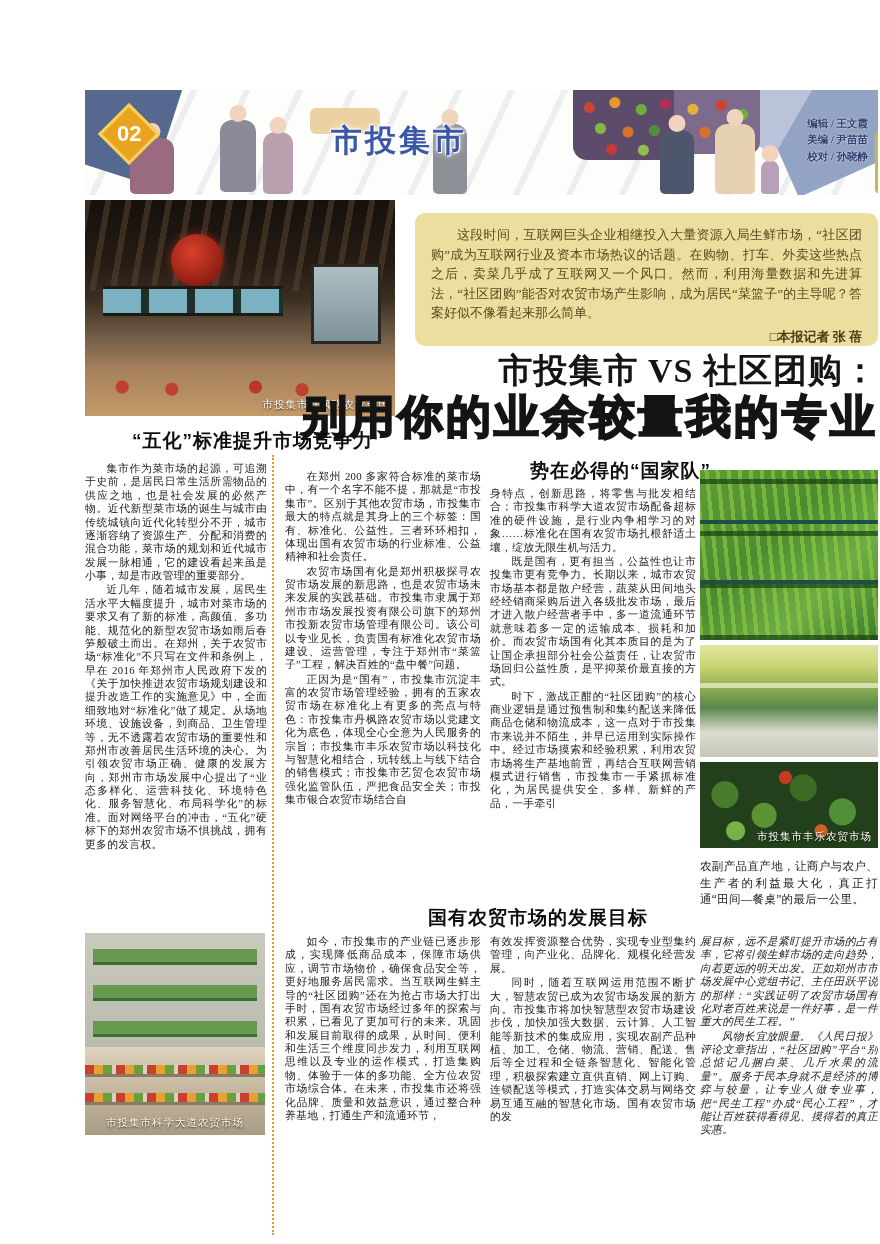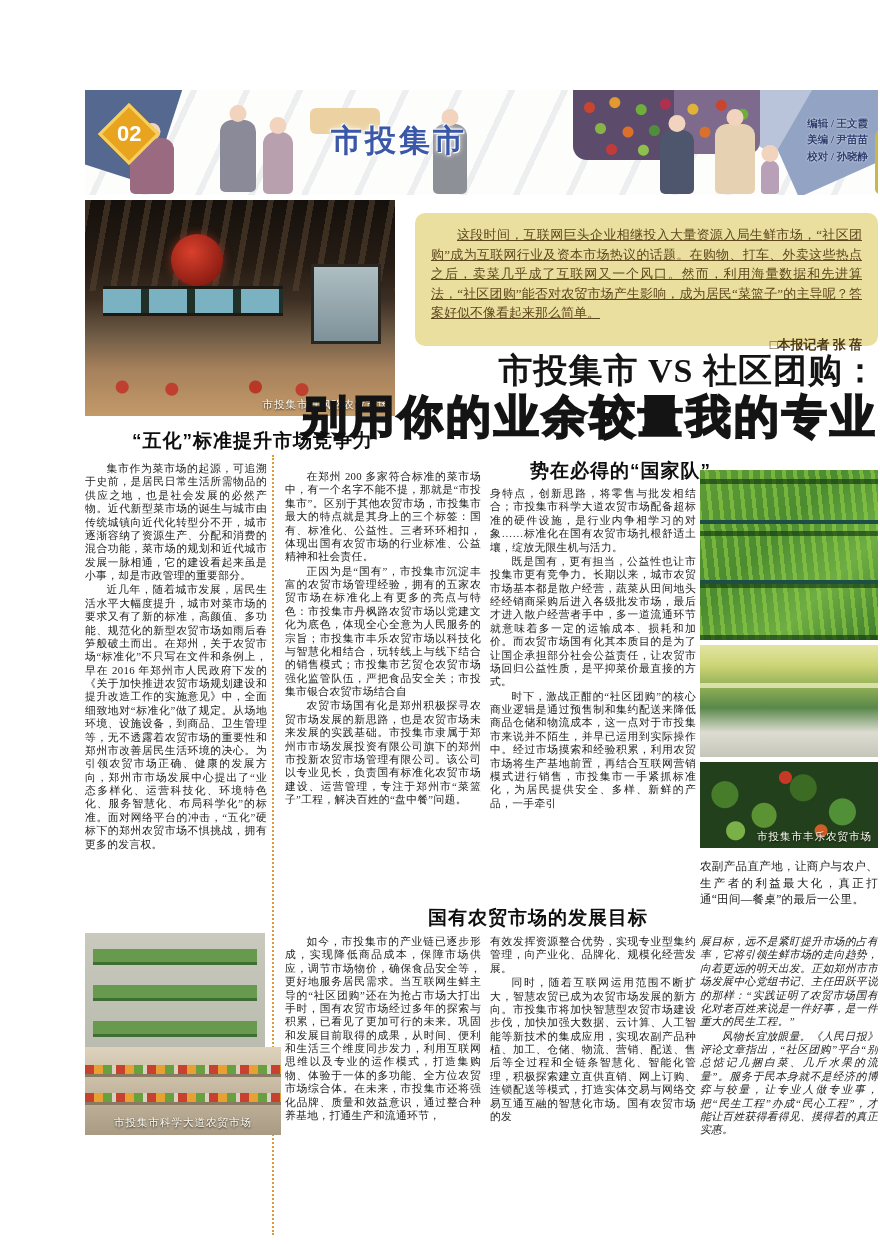--- a/index.html
+++ b/index.html
@@ -152,40 +152,40 @@
       radial-gradient(circle at 68% 80%, #cf5e28 0 6px, transparent 7px),
       radial-gradient(circle at 20% 80%, #7ab048 0 9px, transparent 10px);
   }
   .photo-b1 {
     left:85px; top:933px; width:180px; height:114px;
     background:linear-gradient(180deg,#c9c9bd 0%,#b9bcae 100%);
   }
   .photo-b1 .roof { position:absolute; left:8px; width:164px; height:16px; background:#679a4e; border-bottom:3px solid #3f6e32; }
   .photo-b1 .g1 { top:16px; } .photo-b1 .g2 { top:52px; } .photo-b1 .g3 { top:88px; }
   .photo-b2 {
-    left:85px; top:1047px; width:196px; height:88px;
+    left:85px; top:1047px; width:180px; height:88px;
     background:linear-gradient(180deg,#ddd2bc 0%,#c2b49c 55%,#a99a84 100%);
     padding-left:28px;
   }
   .photo-b2 .shelf {
     position:absolute; left:0; width:100%; height:12px;
     background:repeating-linear-gradient(90deg,#c84030 0 9px,#e8a030 9px 18px,#68a040 18px 27px,#d8d0c0 27px 31px);
     border-bottom:3px solid #8a7a64;
   }
   .photo-b2 .s1 { top:18px; } .photo-b2 .s2 { top:46px; }
   .photo-b2 .cap { right:auto; left:50%; transform:translateX(-50%); bottom:5px; }
 
   
   .intro {
     position:absolute; left:415px; top:213px; width:463px; height:133px;
     background:#ebdf9f; border-radius:10px; padding:12px 16px 10px 16px;
     color:#5e471d; font-size:13px; line-height:1.5; text-align:justify;
   }
-  .intro .txt { text-indent:2em;text-decoration:underline; }
-  .intro .byline { text-align:right; font-weight:bold; margin-top:12px; color:#4e3a14; }
+  .intro .txt { text-indent:2em; }
+  .intro .byline { text-align:right; font-weight:bold; margin-top:4px; color:#4e3a14; }
 
   
   .headline { position:absolute; right:2px; top:352px; width:640px; text-align:right; color:#141414; }
   .headline .l1 {
     font-family:"Liberation Serif","DejaVu Serif",serif; font-weight:bold;
     font-size:34px; letter-spacing:1px; line-height:1.1;
   }
   .headline .l2 {
     font-family:"Liberation Sans","DejaVu Sans",sans-serif; font-weight:900;
     font-size:45px; letter-spacing:3px; line-height:1.15; margin-top:2px;
@@ -275,22 +275,22 @@
   <div class="dotted-divider"></div>
 
   <div class="sec-head head-left">“五化”标准提升市场竞争力</div>
   <div class="col col-a">
     <p>集市作为菜市场的起源，可追溯于史前，是居民日常生活所需物品的供应之地，也是社会发展的必然产物。近代新型菜市场的诞生与城市由传统城镇向近代化转型分不开，城市逐渐容纳了资源生产、分配和消费的混合功能，菜市场的规划和近代城市发展一脉相通，它的建设看起来虽是小事，却是市政管理的重要部分。</p>
     <p>近几年，随着城市发展，居民生活水平大幅度提升，城市对菜市场的要求又有了新的标准，高颜值、多功能、规范化的新型农贸市场如雨后春笋般破土而出。在郑州，关于农贸市场“标准化”不只写在文件和条例上，早在 2016 年郑州市人民政府下发的《关于加快推进农贸市场规划建设和提升改造工作的实施意见》中，全面细致地对“标准化”做了规定。从场地环境、设施设备，到商品、卫生管理等，无不透露着农贸市场的重要性和郑州市改善居民生活环境的决心。为引领农贸市场正确、健康的发展方向，郑州市市场发展中心提出了“业态多样化、运营科技化、环境特色化、服务智慧化、布局科学化”的标准。面对网络平台的冲击，“五化”硬标下的郑州农贸市场不惧挑战，拥有更多的发言权。</p>
   </div>
 
   <div class="col col-b">
     <p>在郑州 200 多家符合标准的菜市场中，有一个名字不能不提，那就是“市投集市”。区别于其他农贸市场，市投集市最大的特点就是其身上的三个标签：国有、标准化、公益性。三者环环相扣，体现出国有农贸市场的行业标准、公益精神和社会责任。</p>
+    <p>农贸市场国有化是郑州积极探寻农贸市场发展的新思路，也是农贸市场未来发展的实践基础。市投集市隶属于郑州市市场发展投资有限公司旗下的郑州市投新农贸市场管理有限公司。该公司以专业见长，负责国有标准化农贸市场建设、运营管理，专注于郑州市“菜篮子”工程，解决百姓的“盘中餐”问题。</p>
     <p>正因为是“国有”，市投集市沉淀丰富的农贸市场管理经验，拥有的五家农贸市场在标准化上有更多的亮点与特色：市投集市丹枫路农贸市场以党建文化为底色，体现全心全意为人民服务的宗旨；市投集市丰乐农贸市场以科技化与智慧化相结合，玩转线上与线下结合的销售模式；市投集市艺贸仓农贸市场强化监管队伍，严把食品安全关；市投集市银合农贸市场结合自</p>
-    <p>农贸市场国有化是郑州积极探寻农贸市场发展的新思路，也是农贸市场未来发展的实践基础。市投集市隶属于郑州市市场发展投资有限公司旗下的郑州市投新农贸市场管理有限公司。该公司以专业见长，负责国有标准化农贸市场建设、运营管理，专注于郑州市“菜篮子”工程，解决百姓的“盘中餐”问题。</p>
   </div>
   <div class="sec-head head-mid">势在必得的“国家队”</div>
   <div class="col col-c">
     <p class="cont">身特点，创新思路，将零售与批发相结合；市投集市科学大道农贸市场配备超标准的硬件设施，是行业内争相学习的对象……标准化在国有农贸市场扎根舒适土壤，绽放无限生机与活力。</p>
     <p>既是国有，更有担当，公益性也让市投集市更有竞争力。长期以来，城市农贸市场基本都是散户经营，蔬菜从田间地头经经销商采购后进入各级批发市场，最后才进入散户经营者手中，多一道流通环节就意味着多一定的运输成本、损耗和加价。而农贸市场国有化其本质目的是为了让国企承担部分社会公益责任，让农贸市场回归公益性质，是平抑菜价最直接的方式。</p>
     <p>时下，激战正酣的“社区团购”的核心商业逻辑是通过预售制和集约配送来降低商品仓储和物流成本，这一点对于市投集市来说并不陌生，并早已运用到实际操作中。经过市场摸索和经验积累，利用农贸市场将生产基地前置，再结合互联网营销模式进行销售，市投集市一手紧抓标准化，为居民提供安全、多样、新鲜的产品，一手牵引</p>
   </div>
 
   <div class="photo photo-r1">
     <div class="crate" style="top:50px"></div>

